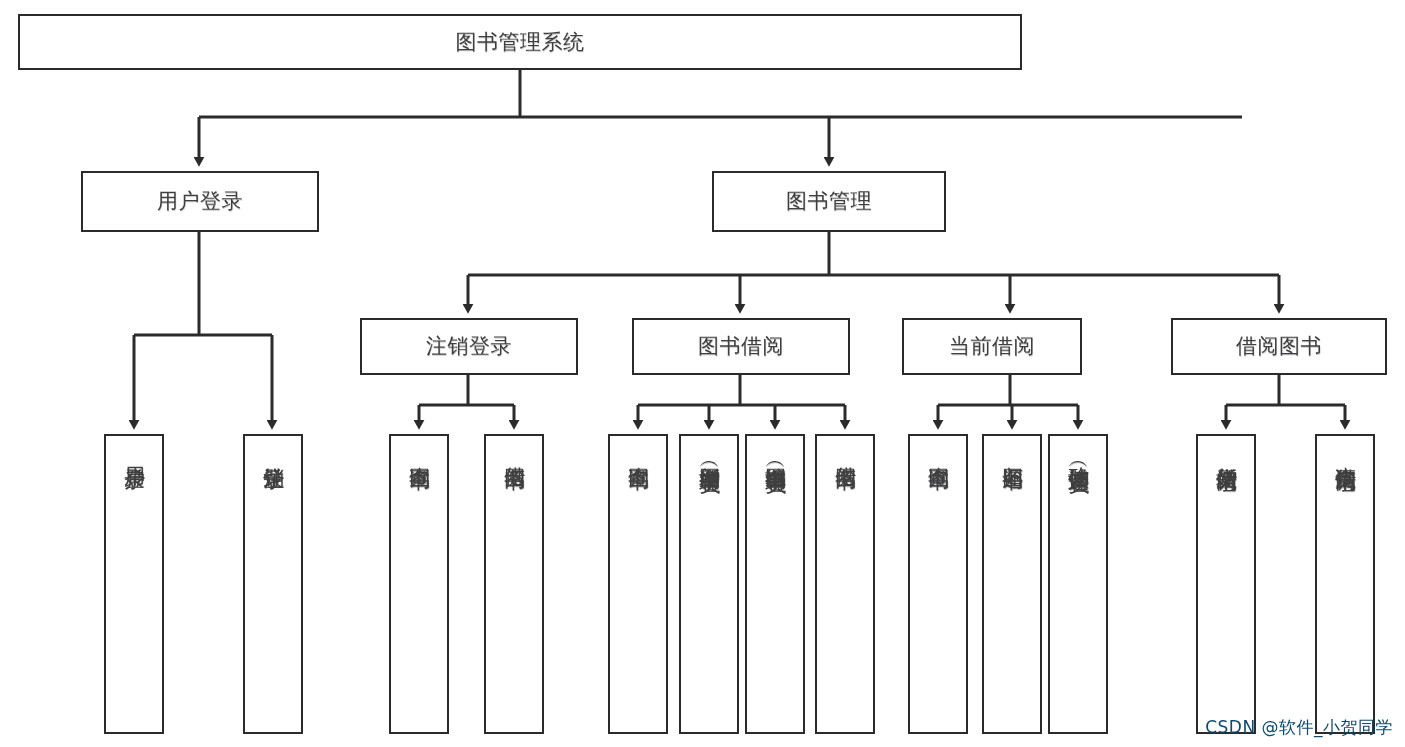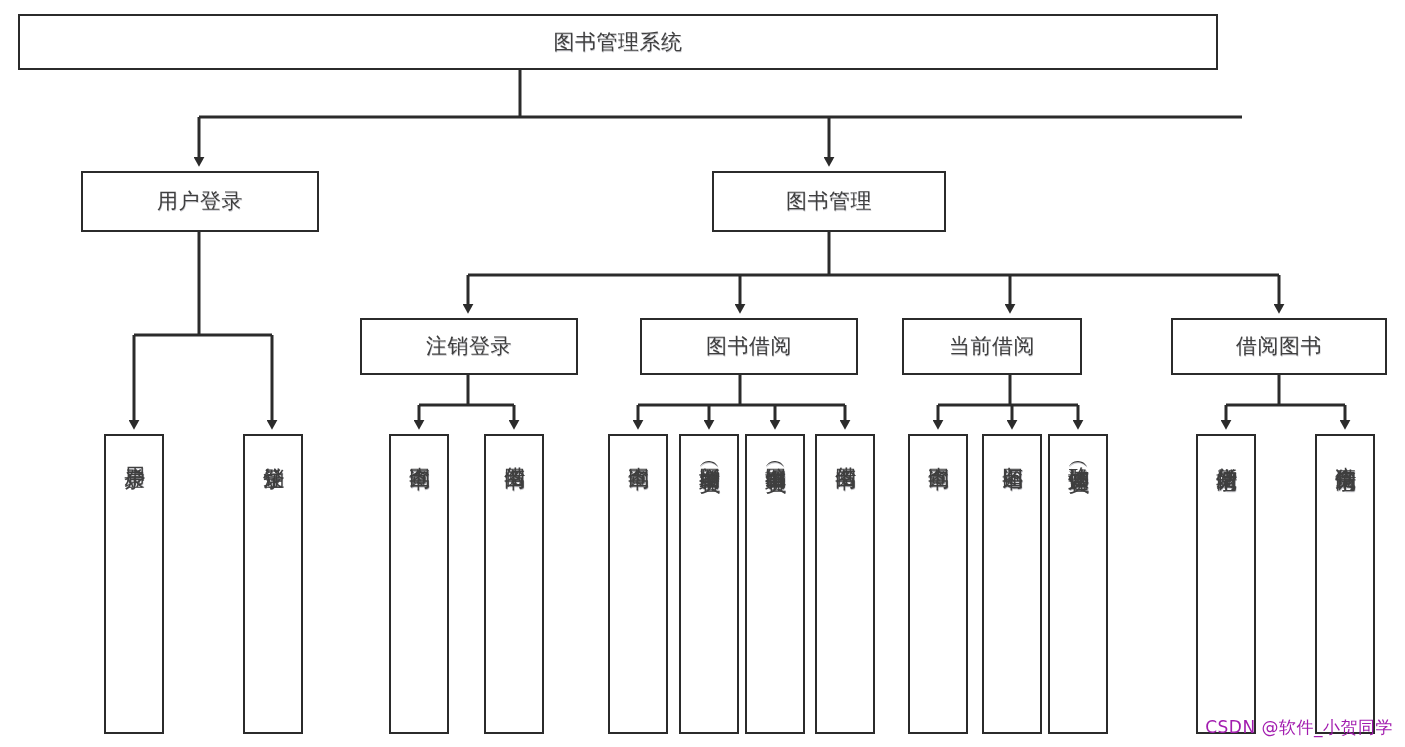--- a/index.html
+++ b/index.html
@@ -54,21 +54,21 @@
     top: 0;
     width: 1405px;
     height: 747px;
     pointer-events: none;
   }
   .watermark {
     position: absolute;
     right: 12px;
     bottom: 8px;
     font-size: 17px;
-    color: #a21caf;
+    color: #0c4a6e;
     letter-spacing: 0.5px;
     white-space: nowrap;
   }
 </style>
 </head>
 <body>
 
 <div id="canvas">
 
   <svg class="wires" viewBox="0 0 1405 747">
@@ -114,35 +114,35 @@
       <path d="M1012,405 L1012,421" marker-end="url(#arrow)"></path>
       <path d="M1078,405 L1078,421" marker-end="url(#arrow)"></path>
 
       <path d="M1279,375 L1279,405"></path>
       <path d="M1226,405 L1345,405"></path>
       <path d="M1226,405 L1226,421" marker-end="url(#arrow)"></path>
       <path d="M1345,405 L1345,421" marker-end="url(#arrow)"></path>
     </g>
   </svg>
 
-  <div class="node" style="left:18px; top:14px; width:1200px; height:56px;">
+  <div class="node" style="left:18px; top:14px; width:1004px; height:56px;">
     <span class="label">图书管理系统</span>
   </div>
 
   <div class="node" style="left:81px; top:171px; width:238px; height:61px;">
     <span class="label">用户登录</span>
   </div>
   <div class="node" style="left:712px; top:171px; width:234px; height:61px;">
     <span class="label">图书管理</span>
   </div>
 
   <div class="node" style="left:360px; top:318px; width:218px; height:57px;">
     <span class="label">注销登录</span>
   </div>
-  <div class="node" style="left:632px; top:318px; width:218px; height:57px;margin-left:8px;">
+  <div class="node" style="left:632px; top:318px; width:218px; height:57px;">
     <span class="label">图书借阅</span>
   </div>
   <div class="node" style="left:902px; top:318px; width:180px; height:57px;">
     <span class="label">当前借阅</span>
   </div>
   <div class="node" style="left:1171px; top:318px; width:216px; height:57px;">
     <span class="label">借阅图书</span>
   </div>
 
   <div class="node leaf" style="left:104px; top:434px; width:60px; height:300px;">

